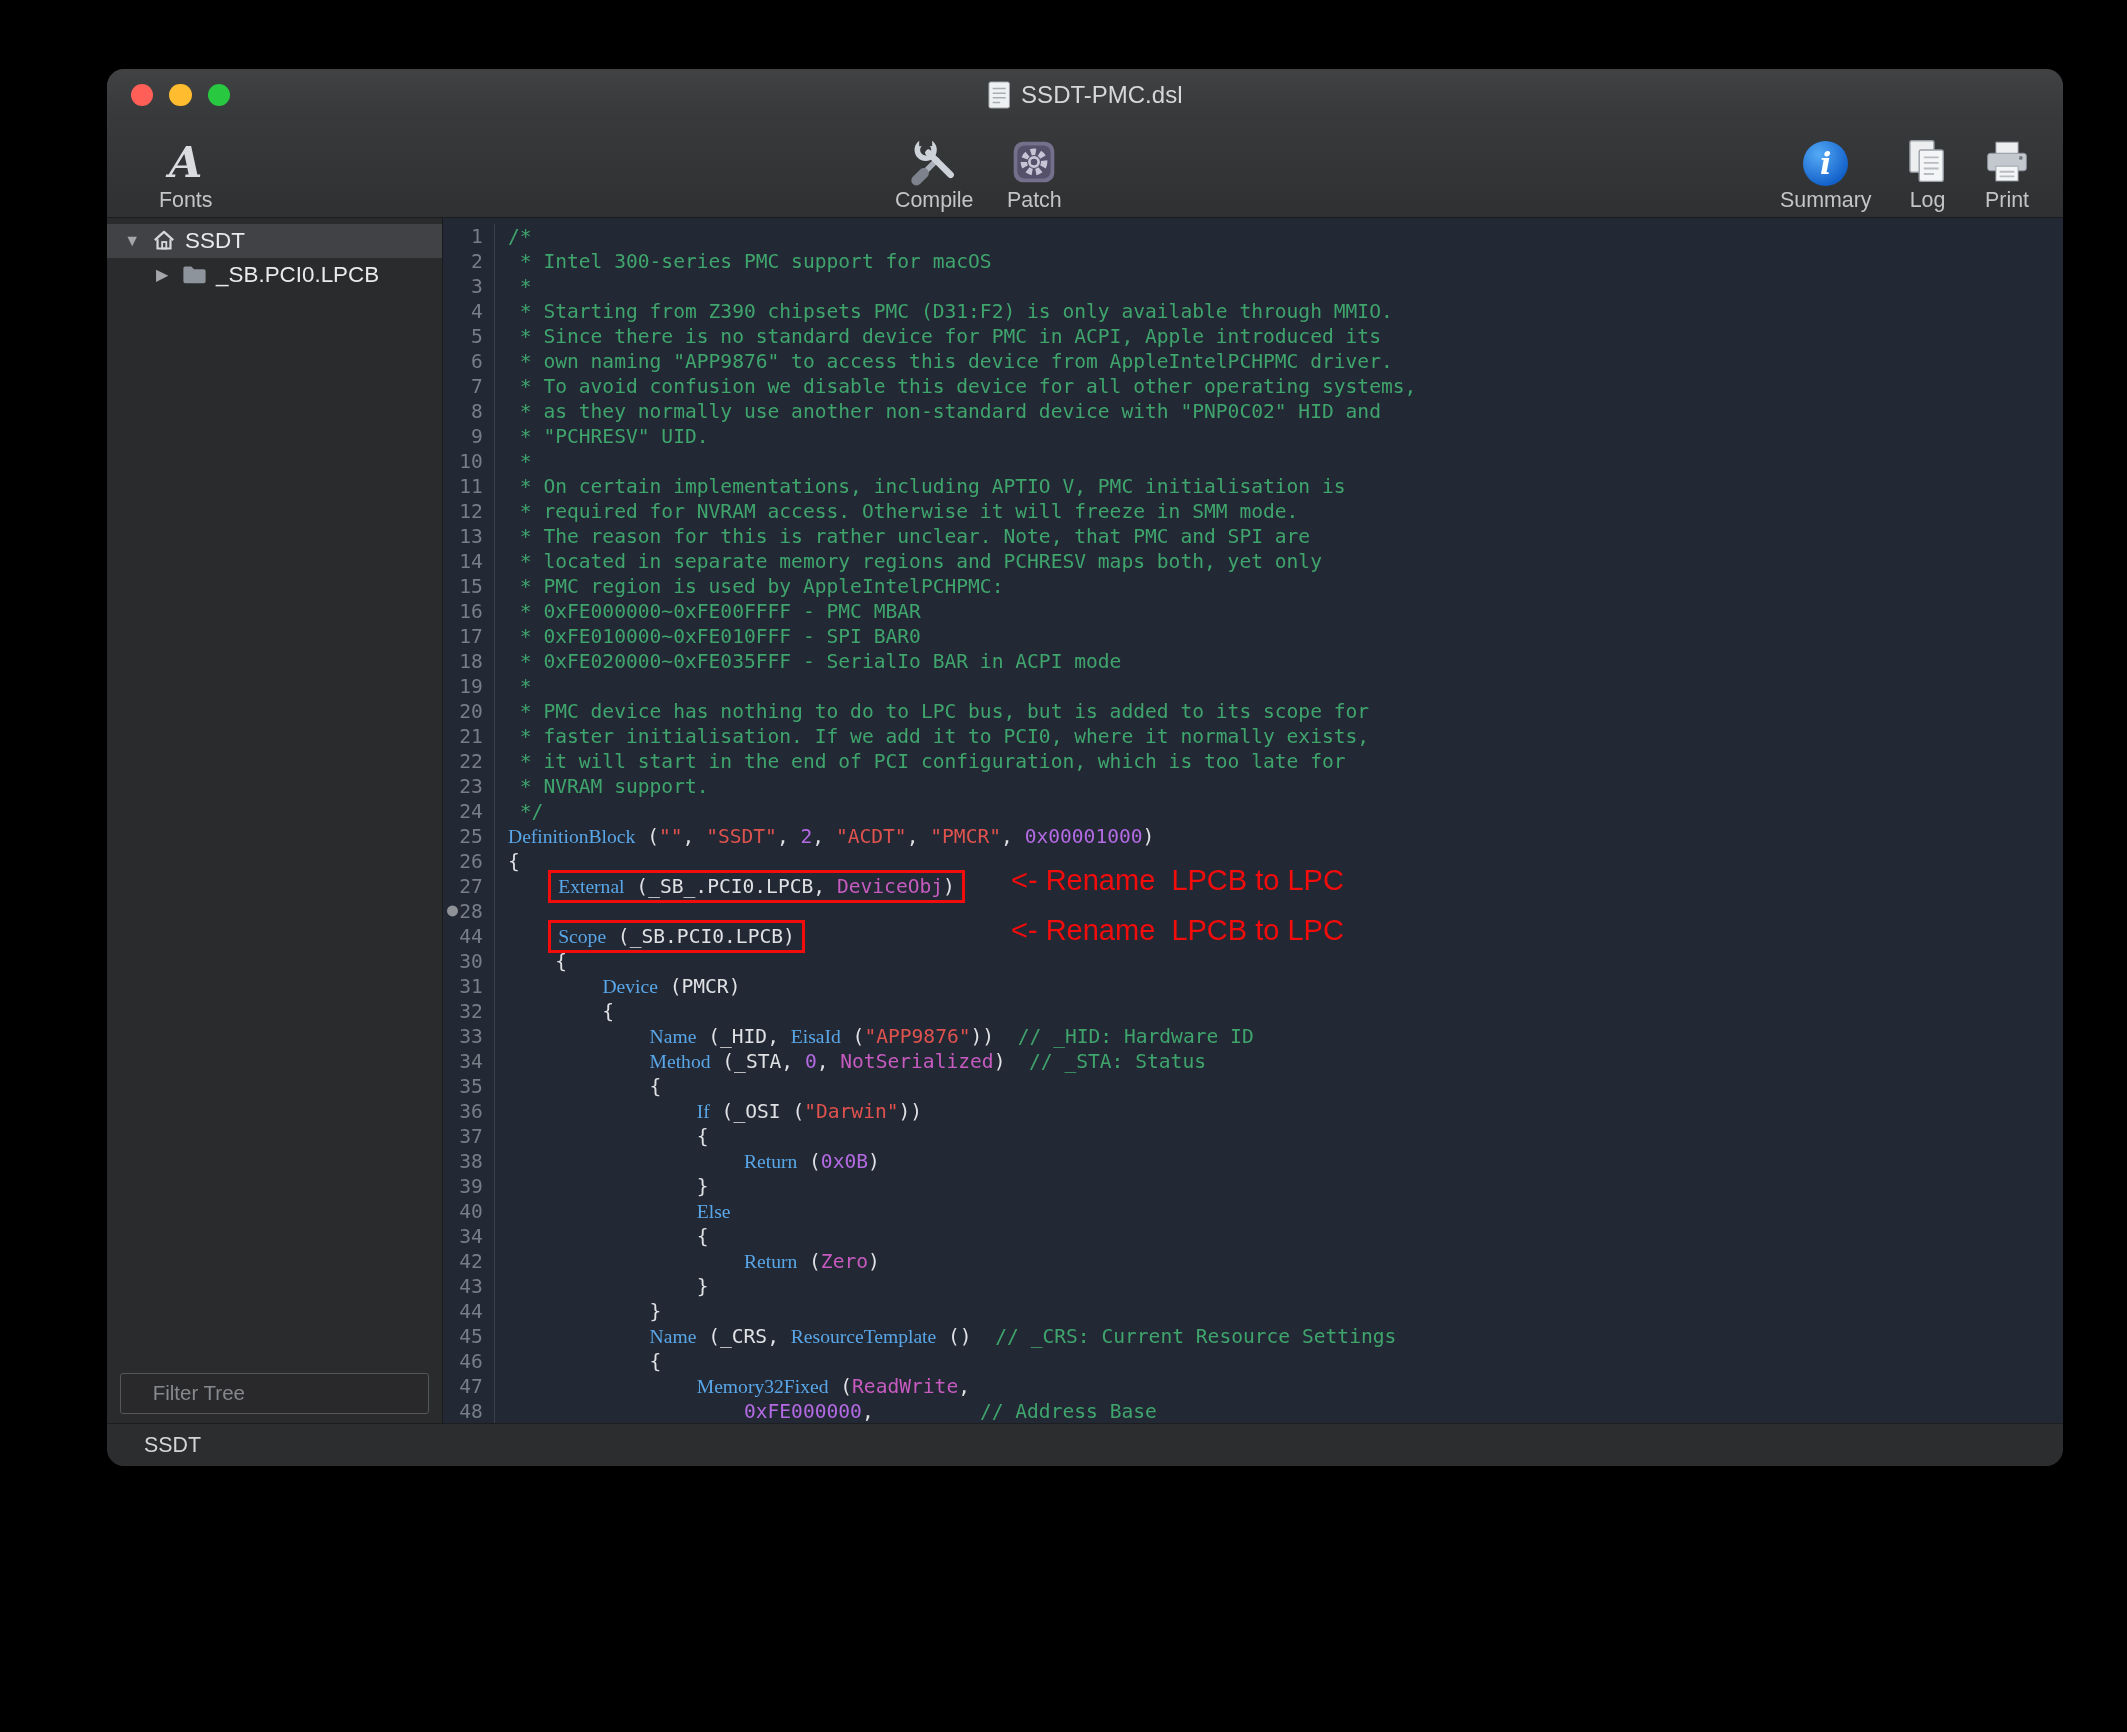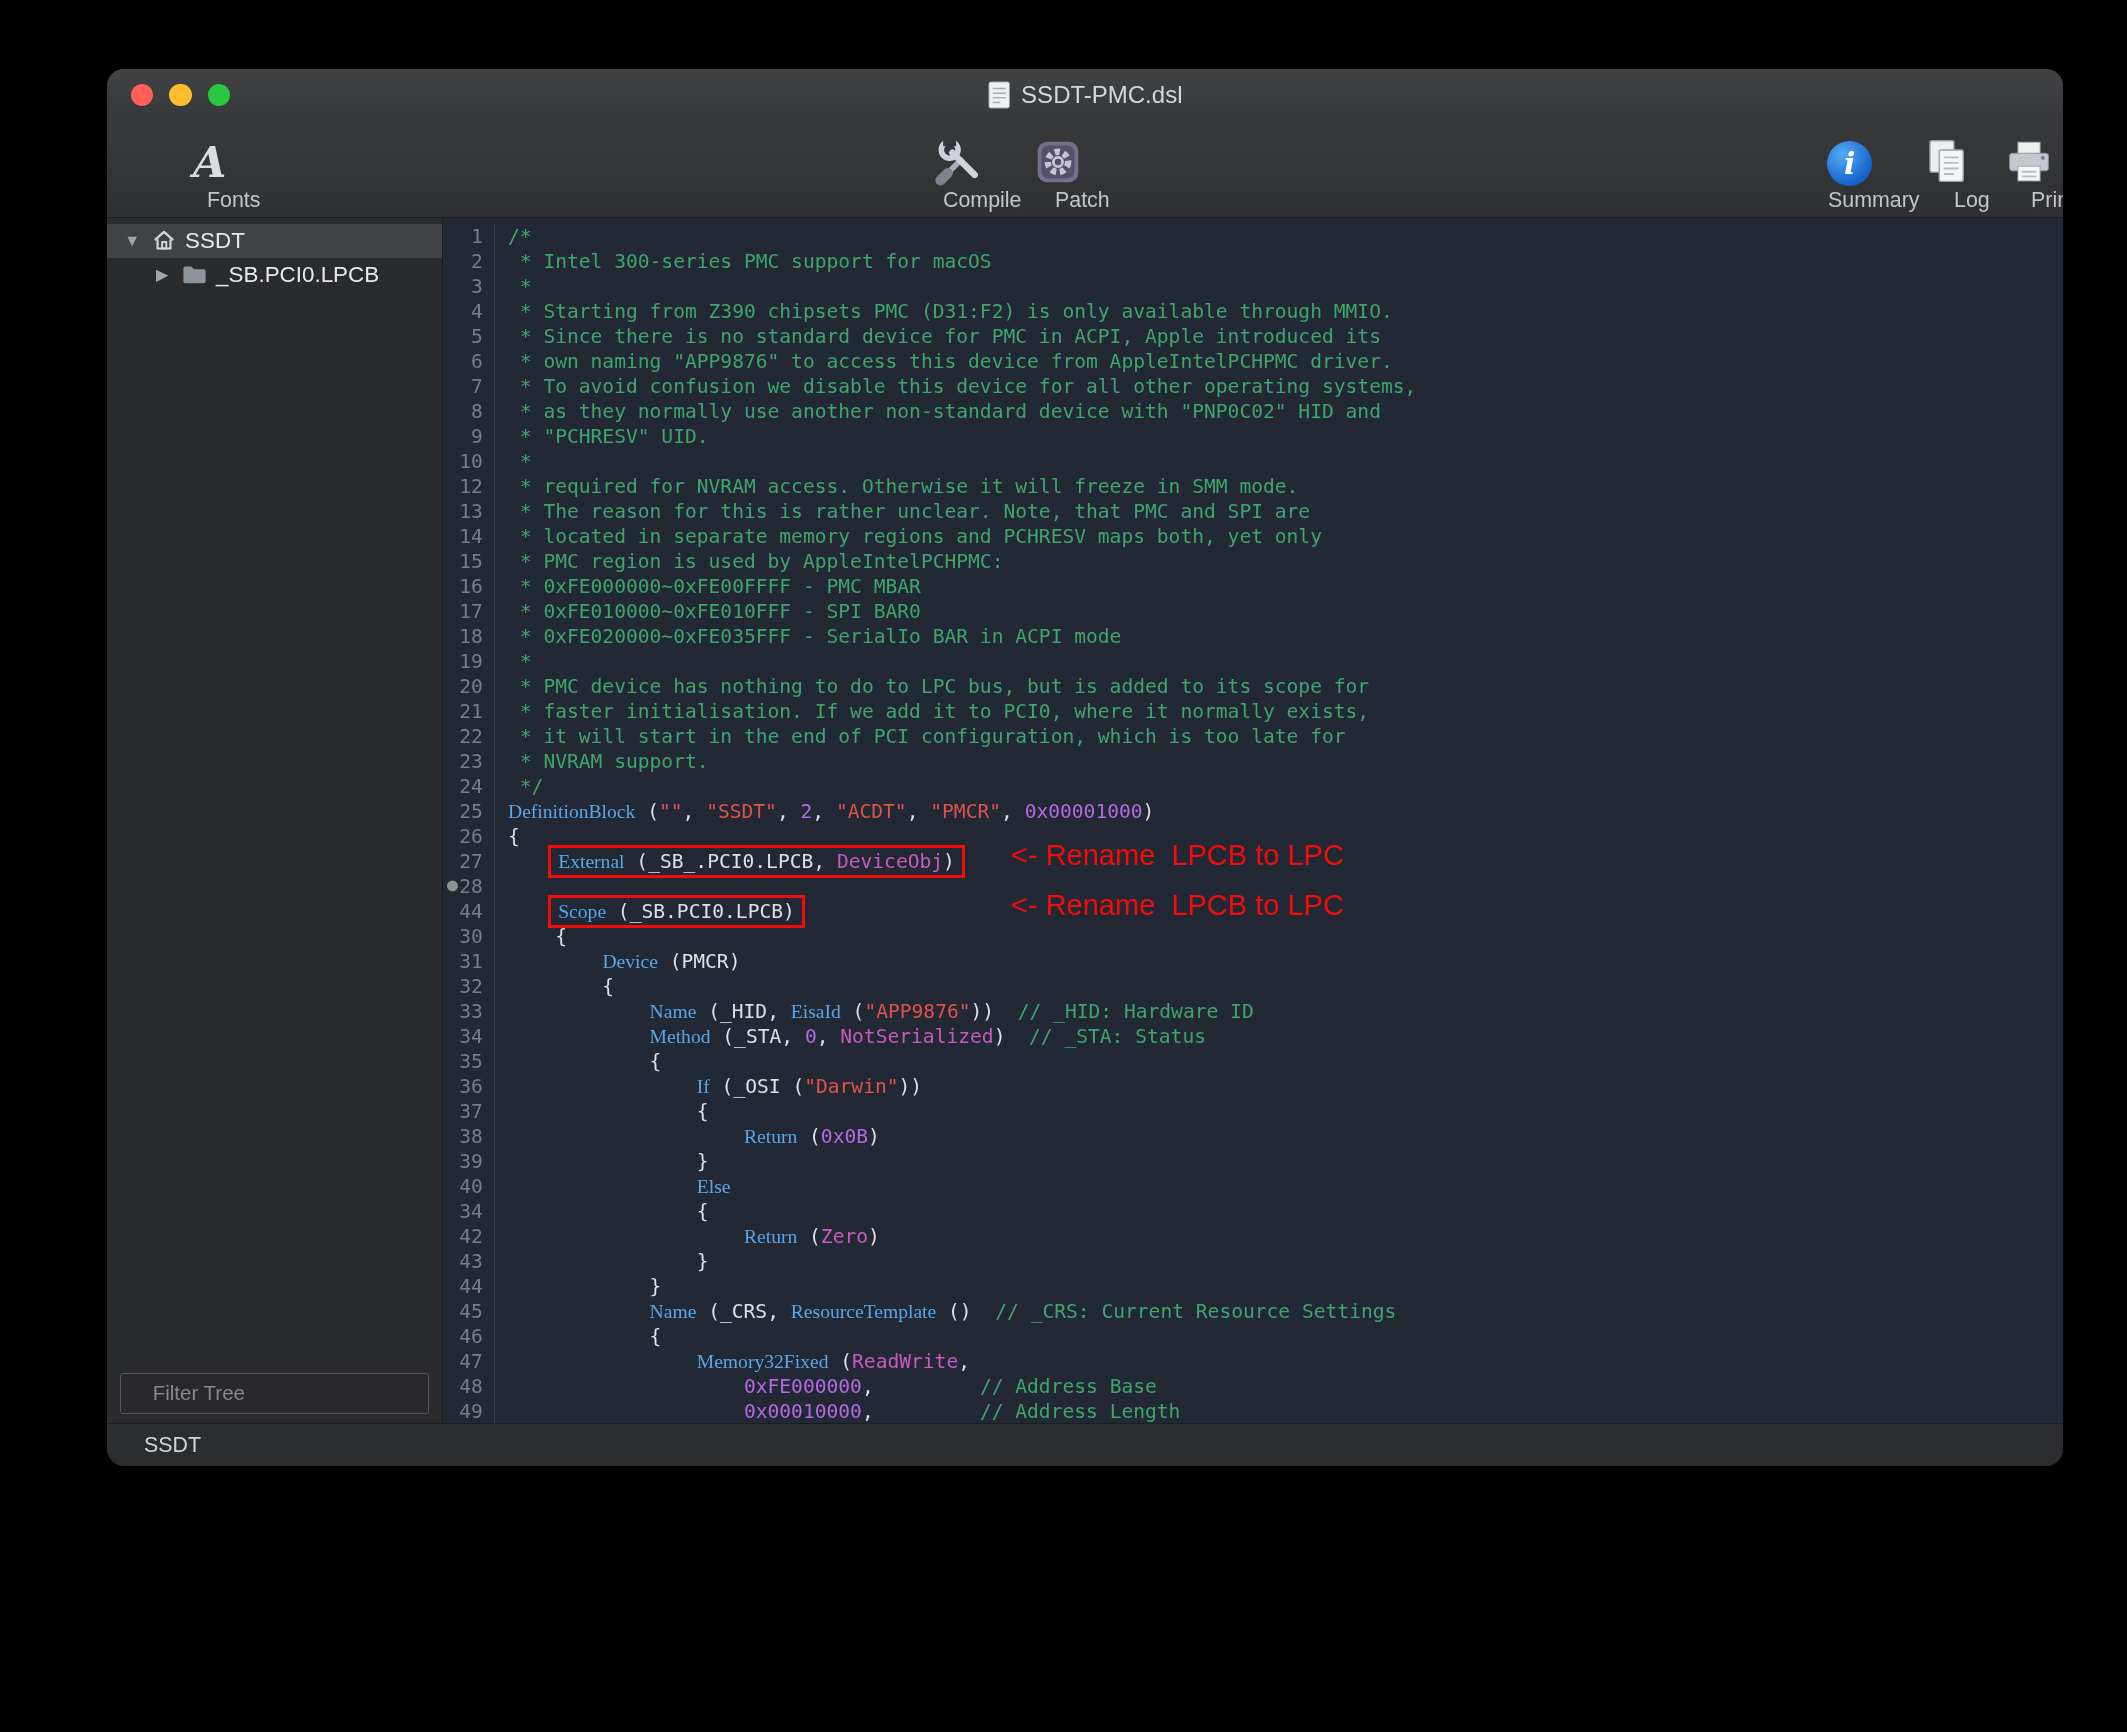--- a/index.html
+++ b/index.html
@@ -17,21 +17,21 @@
   .traffic { position:absolute; left:24px; top:0; height:100%; display:flex; align-items:center; gap:16px; }
   .light { width:22.4px; height:22.4px; border-radius:50%; background:#555; }
   .title { display:flex; align-items:center; gap:11.2px; color:#d6d7d9; font-size:24px; }
 
   
   .toolbar { height:97px; flex:0 0 auto; background:linear-gradient(#38393b,#2f3032);
              border-bottom:0.9px solid #1b1c1d; position:relative; }
   .tb-item { position:absolute; bottom:3.7px; display:flex; flex-direction:column;
              align-items:center; gap:1.9px; cursor:default; }
   .tb-icon { height:54px; display:flex; align-items:flex-end; justify-content:center; }
-  .tb-label { color:#c3c5c7; font-size:21.4px;margin-left:48px; }
+  .tb-label { color:#c3c5c7; font-size:21.4px; }
   .fonts-glyph { font-family:"DejaVu Serif", serif; font-style:italic; font-weight:bold;
                  font-size:43px; color:#dadcdf; line-height:48px; }
   .summary-circle { width:45px; height:45px; border-radius:50%;
                     background:radial-gradient(circle at 35% 30%, #55aaf6, #1160c9 75%);
                     display:flex; align-items:center; justify-content:center; }
   .summary-circle span { font-family:"DejaVu Serif", serif; font-style:italic; font-weight:bold;
                          color:#fff; font-size:30px; }
   .tb-fonts   { left:52px; }
   .tb-compile { left:788px; }
   .tb-patch   { left:900px; }
@@ -218,20 +218,21 @@
             <div class="code-line"><span class="gutter">1</span><span class="line-content"><span class="tok-c">/*</span></span></div>
             <div class="code-line"><span class="gutter">2</span><span class="line-content"><span class="tok-c"> * Intel 300-series PMC support for macOS</span></span></div>
             <div class="code-line"><span class="gutter">3</span><span class="line-content"><span class="tok-c"> *</span></span></div>
             <div class="code-line"><span class="gutter">4</span><span class="line-content"><span class="tok-c"> * Starting from Z390 chipsets PMC (D31:F2) is only available through MMIO.</span></span></div>
             <div class="code-line"><span class="gutter">5</span><span class="line-content"><span class="tok-c"> * Since there is no standard device for PMC in ACPI, Apple introduced its</span></span></div>
             <div class="code-line"><span class="gutter">6</span><span class="line-content"><span class="tok-c"> * own naming "APP9876" to access this device from AppleIntelPCHPMC driver.</span></span></div>
             <div class="code-line"><span class="gutter">7</span><span class="line-content"><span class="tok-c"> * To avoid confusion we disable this device for all other operating systems,</span></span></div>
             <div class="code-line"><span class="gutter">8</span><span class="line-content"><span class="tok-c"> * as they normally use another non-standard device with "PNP0C02" HID and</span></span></div>
             <div class="code-line"><span class="gutter">9</span><span class="line-content"><span class="tok-c"> * "PCHRESV" UID.</span></span></div>
             <div class="code-line"><span class="gutter">10</span><span class="line-content"><span class="tok-c"> *</span></span></div>
+            <div class="code-line"><span class="gutter">11</span><span class="line-content"><span class="tok-c"> * On certain implementations, including APTIO V, PMC initialisation is</span></span></div>
             <div class="code-line"><span class="gutter">12</span><span class="line-content"><span class="tok-c"> * required for NVRAM access. Otherwise it will freeze in SMM mode.</span></span></div>
             <div class="code-line"><span class="gutter">13</span><span class="line-content"><span class="tok-c"> * The reason for this is rather unclear. Note, that PMC and SPI are</span></span></div>
             <div class="code-line"><span class="gutter">14</span><span class="line-content"><span class="tok-c"> * located in separate memory regions and PCHRESV maps both, yet only</span></span></div>
             <div class="code-line"><span class="gutter">15</span><span class="line-content"><span class="tok-c"> * PMC region is used by AppleIntelPCHPMC:</span></span></div>
             <div class="code-line"><span class="gutter">16</span><span class="line-content"><span class="tok-c"> * 0xFE000000~0xFE00FFFF - PMC MBAR</span></span></div>
             <div class="code-line"><span class="gutter">17</span><span class="line-content"><span class="tok-c"> * 0xFE010000~0xFE010FFF - SPI BAR0</span></span></div>
             <div class="code-line"><span class="gutter">18</span><span class="line-content"><span class="tok-c"> * 0xFE020000~0xFE035FFF - SerialIo BAR in ACPI mode</span></span></div>
             <div class="code-line"><span class="gutter">19</span><span class="line-content"><span class="tok-c"> *</span></span></div>
             <div class="code-line"><span class="gutter">20</span><span class="line-content"><span class="tok-c"> * PMC device has nothing to do to LPC bus, but is added to its scope for</span></span></div>
             <div class="code-line"><span class="gutter">21</span><span class="line-content"><span class="tok-c"> * faster initialisation. If we add it to PCI0, where it normally exists,</span></span></div>

